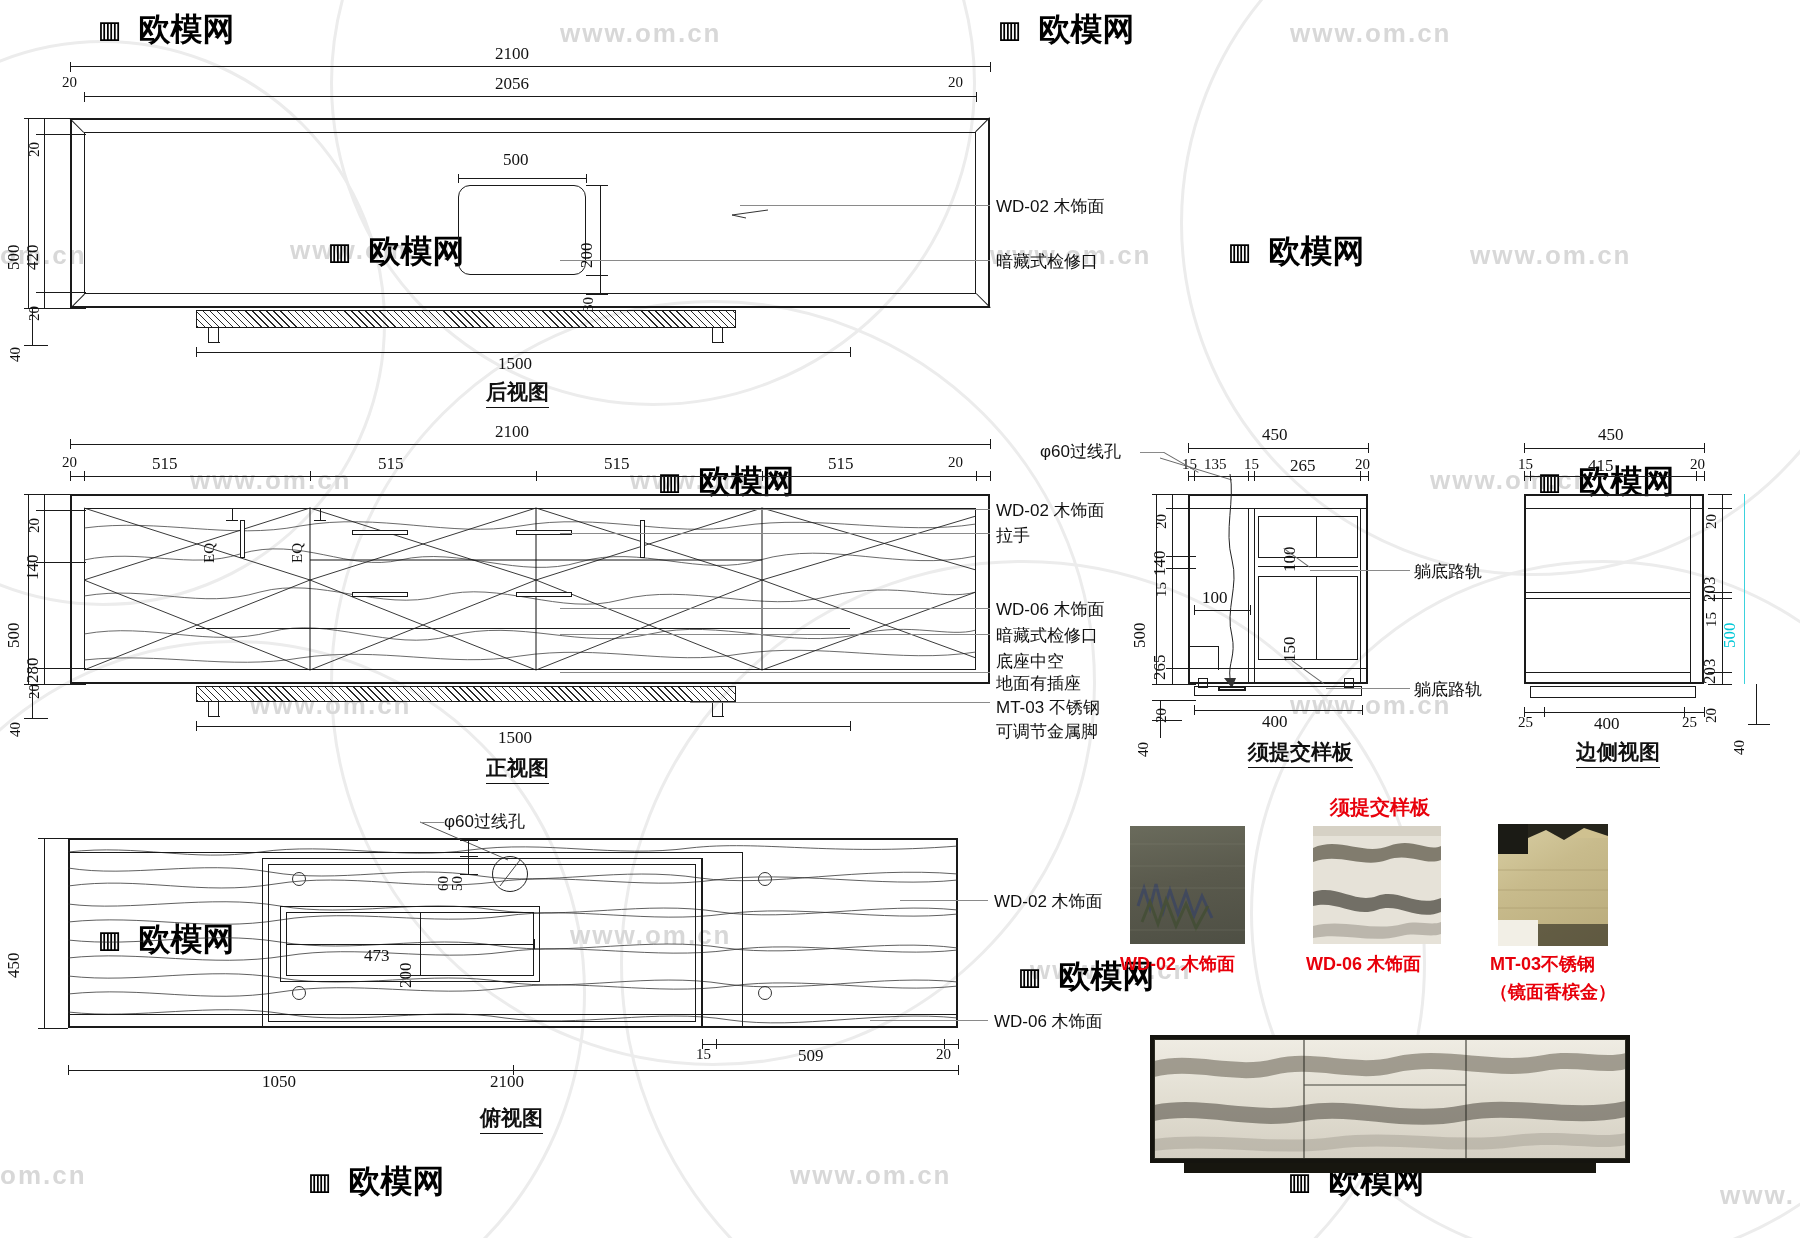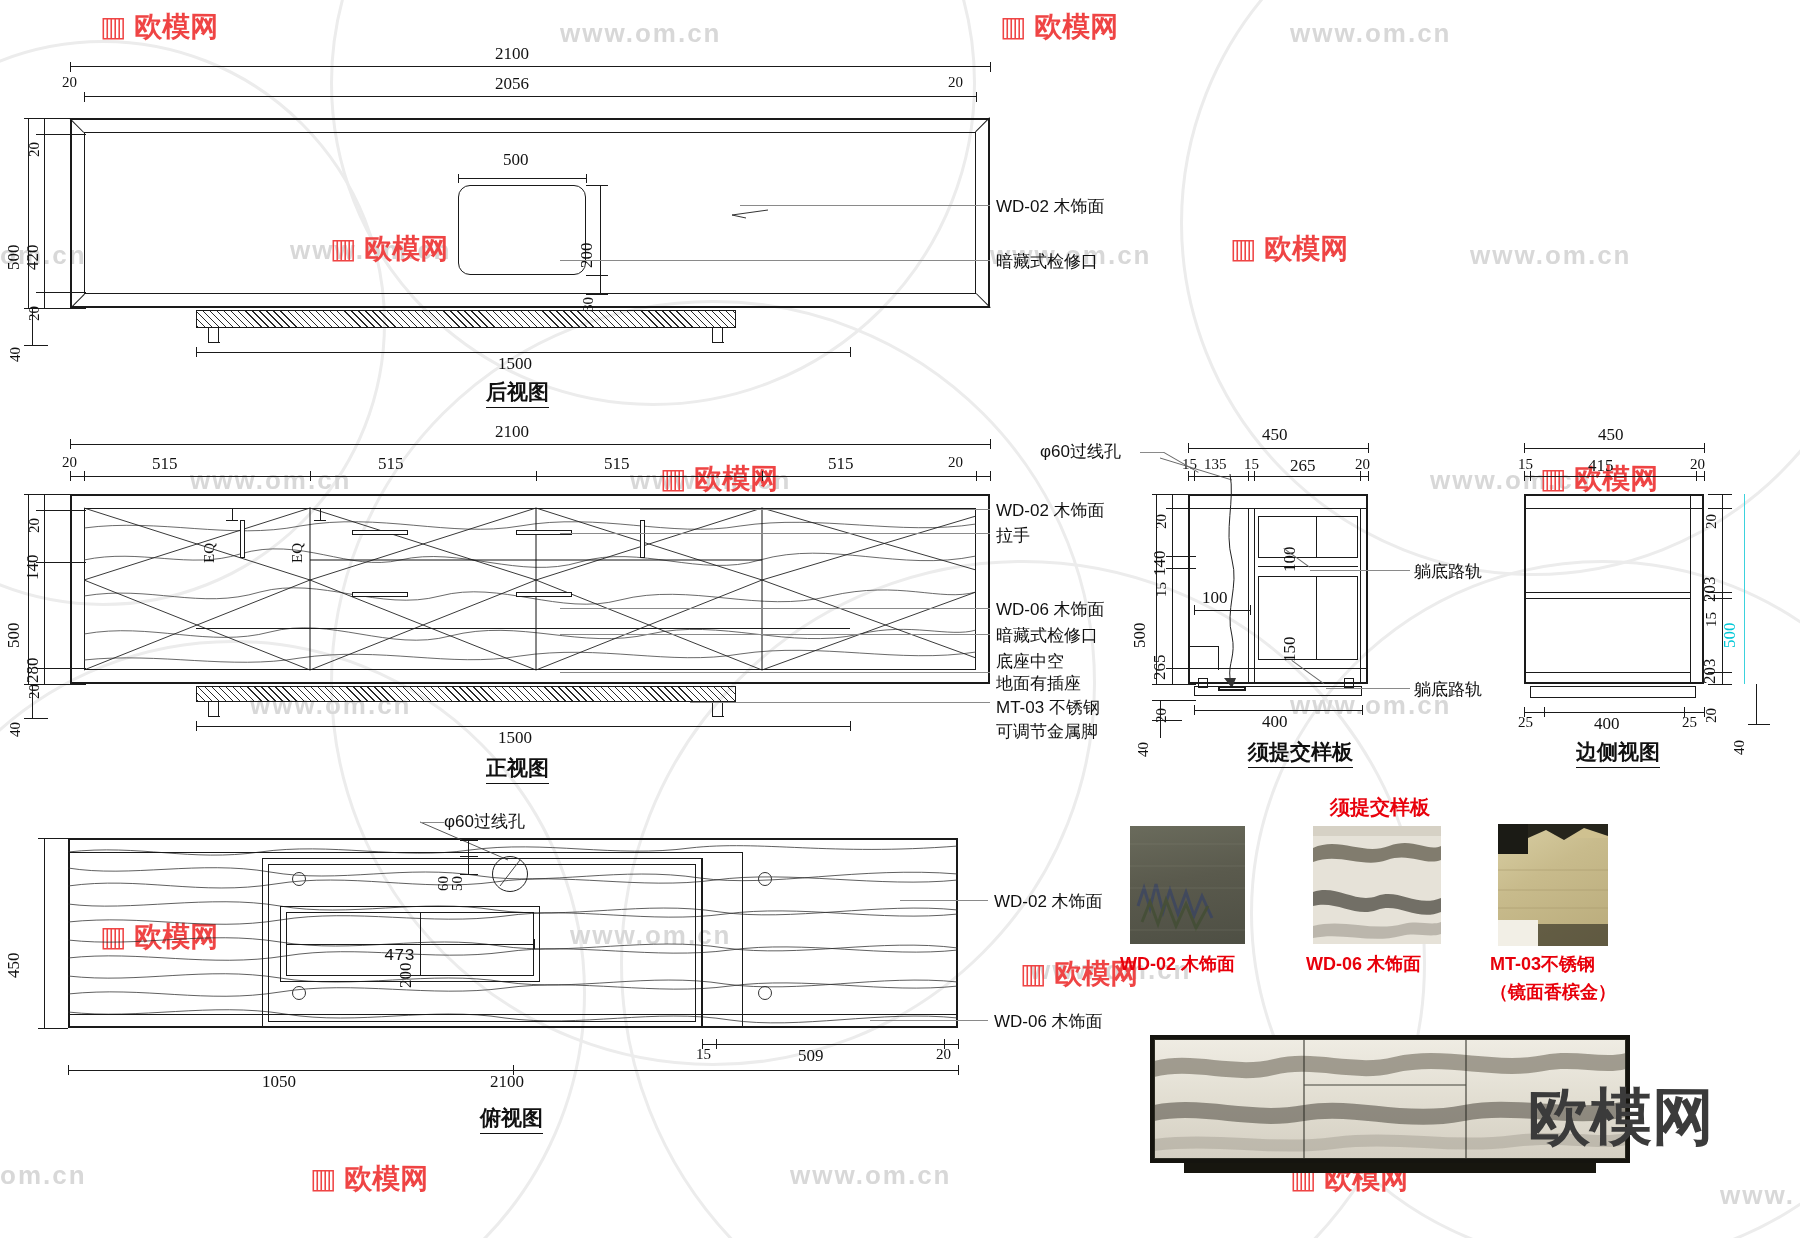--- a/index.html
+++ b/index.html
@@ -3,22 +3,22 @@
 <meta charset="utf-8">
 <style>
   html,body{margin:0;padding:0;background:#fff;}
   body{width:1800px;height:1238px;position:relative;overflow:hidden;
        font-family:"Liberation Sans","DejaVu Sans",sans-serif;color:#111;}
   .stage{position:absolute;left:0;top:0;width:1800px;height:1238px;}
   .abs{position:absolute;}
   
   .wm{position:absolute;color:#d8d8d8;font-size:26px;letter-spacing:2px;
       white-space:nowrap;pointer-events:none;user-select:none;font-weight:bold;}
-  .wmlogo{position:absolute;color:#ef4444;font-size:28px;font-weight:bold;
-      white-space:nowrap;pointer-events:none;user-select:none;}
+  .wmlogo{position:absolute;color:#000000;font-size:32px;font-weight:bold;
+      white-space:nowrap;pointer-events:none;user-select:none;font-family:Liberation Mono, monospace;}
   .wmarc{position:absolute;border:3px solid #ececec;border-radius:50%;
       pointer-events:none;}
   
   .ln{position:absolute;background:#1a1a1a;}
   .lnh{height:1px;}
   .lnv{width:1px;}
   .lngray{background:#8a8a8a;}
   .box{position:absolute;border:1px solid #1a1a1a;box-sizing:border-box;}
   .box2{position:absolute;border:2px solid #1a1a1a;box-sizing:border-box;}
   
@@ -492,21 +492,21 @@
     <div class="ln lnv" style="left:468px;top:56px;height:18px;"></div>
     <div class="ln lnh" style="left:460px;top:40px;width:18px;"></div>
     <div class="ln lnh" style="left:460px;top:56px;width:18px;"></div>
     <div class="ln lnh" style="left:460px;top:74px;width:18px;"></div>
     <div class="dimv dimsm" style="left:452px;top:74px;">60</div>
     <div class="dimv dimsm" style="left:466px;top:74px;">50</div>
 
     <div class="ln lnh" style="left:286px;top:144px;width:248px;"></div>
     <div class="ln lnv" style="left:286px;top:139px;height:10px;"></div>
     <div class="ln lnv" style="left:534px;top:139px;height:10px;"></div>
-    <div class="dim" style="left:384px;top:146px;font-family:Liberation Mono, monospace;">473</div>
+    <div class="dim" style="left:364px;top:146px;">473</div>
     <div class="ln lnv" style="left:420px;top:112px;height:64px;"></div>
     <div class="dimv" style="left:416px;top:168px;">200</div>
 
     <div class="ln lnh" style="left:702px;top:244px;width:256px;"></div>
     <div class="ln lnv" style="left:702px;top:239px;height:10px;"></div>
     <div class="ln lnv" style="left:716px;top:239px;height:10px;"></div>
     <div class="ln lnv" style="left:944px;top:239px;height:10px;"></div>
     <div class="ln lnv" style="left:958px;top:239px;height:10px;"></div>
     <div class="dim dimsm" style="left:696px;top:246px;">15</div>
     <div class="dim" style="left:798px;top:246px;">509</div>
@@ -598,15 +598,14 @@
           <path d="M312 0 L312 120"></path>
           <path d="M150 46 L312 46"></path>
         </g>
         <rect x="0" y="0" width="472" height="120" fill="none" stroke="#2b2b22" stroke-width="2"></rect>
       </svg>
     </div>
     <div style="position:absolute;left:34px;top:128px;width:412px;height:10px;
                 background:#17160f;"></div>
   </div>
 
-  <div class="idtag" style="left:1528px;top:1075px;font-size:62px;font-weight:bold;color:#3b3b3b;">欧模网</div>
 
 </div>
 
 </body></html>

